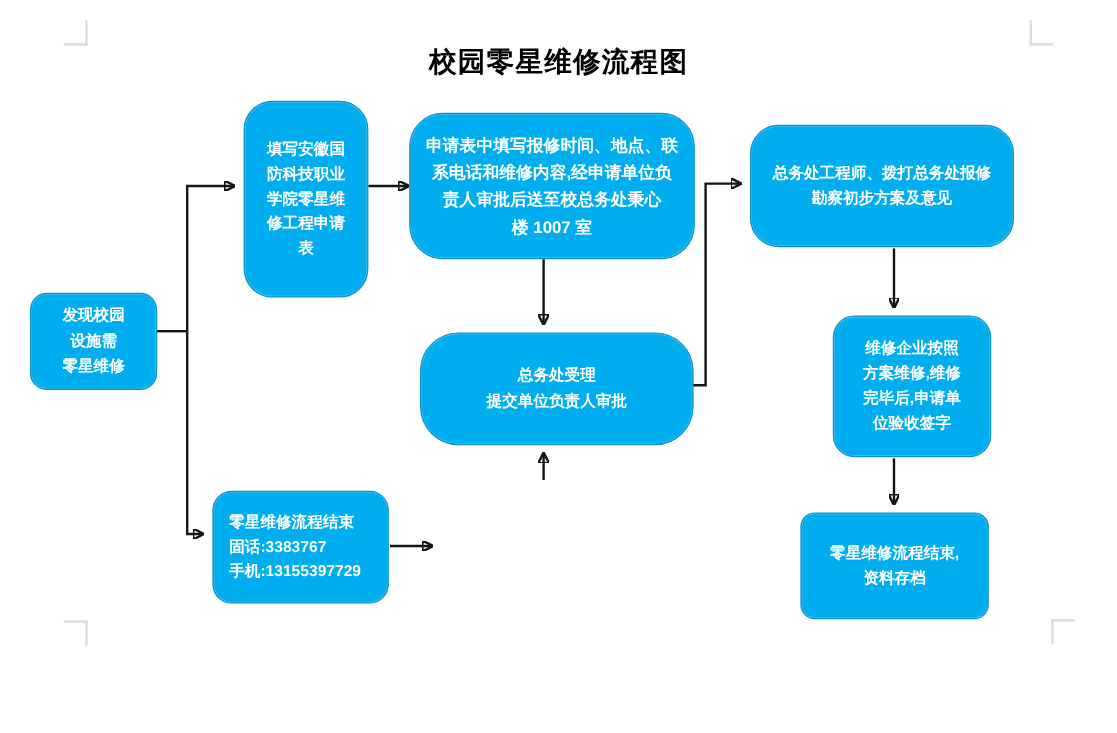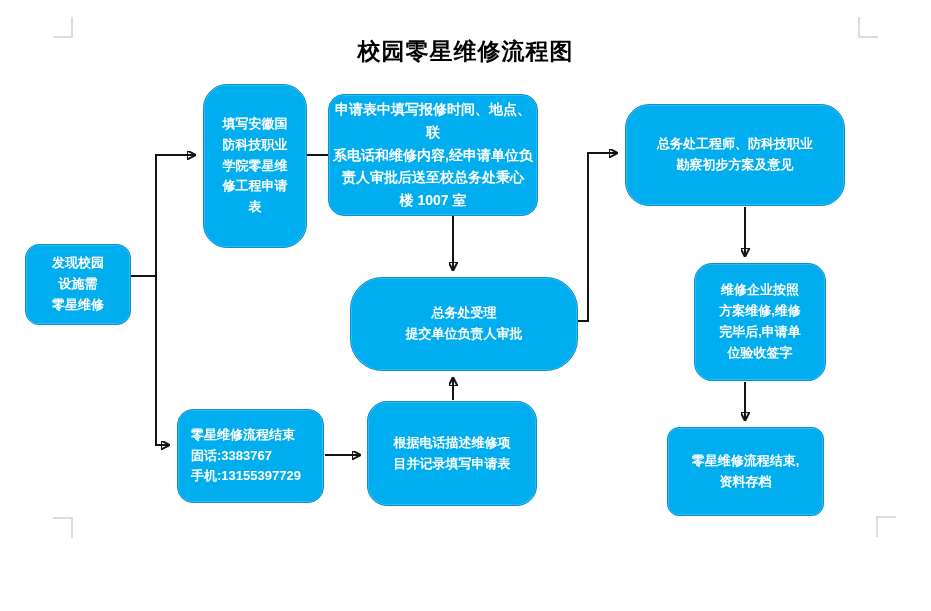--- a/index.html
+++ b/index.html
@@ -82,29 +82,29 @@
   </div>
 
   <div class="node" style="left:203px;top:84px;width:104px;height:164px;border-radius:24px">
     <div class="node-text">填写安徽国
 防科技职业
 学院零星维
 修工程申请
 表</div>
   </div>
 
-  <div class="node" style="left:328px;top:94px;width:210px;height:122px;border-radius:16px">
+  <div class="node" style="left:341px;top:94px;width:238px;height:122px;border-radius:28px">
     <div class="node-text big">申请表中填写报修时间、地点、联
 系电话和维修内容,经申请单位负
 责人审批后送至校总务处秉心
 楼 1007 室</div>
   </div>
 
   <div class="node" style="left:625px;top:104px;width:220px;height:102px;border-radius:24px">
-    <div class="node-text">总务处工程师、防科技职业
+    <div class="node-text">总务处工程师、拨打总务处报修
 勘察初步方案及意见</div>
   </div>
 
   <div class="node" style="left:350px;top:277px;width:228px;height:94px;border-radius:32px">
     <div class="node-text">总务处受理
 提交单位负责人审批</div>
   </div>
 
   <div class="node" style="left:694px;top:263px;width:132px;height:118px;border-radius:18px">
     <div class="node-text">维修企业按照
@@ -112,23 +112,19 @@
 完毕后,申请单
 位验收签字</div>
   </div>
 
   <div class="node" style="left:177px;top:409px;width:147px;height:94px;border-radius:16px">
     <div class="node-text left">零星维修流程结束
 固话:3383767
 手机:13155397729</div>
   </div>
 
-  <div class="node" style="left:367px;top:401px;width:170px;height:105px;border-radius:20px">
-    <div class="node-text">根据电话描述维修项
-目并记录填写申请表</div>
-  </div>
 
   <div class="node" style="left:667px;top:427px;width:157px;height:89px;border-radius:12px">
     <div class="node-text">零星维修流程结束,
 资料存档</div>
   </div>
 
 </div>
 
 </body></html>

